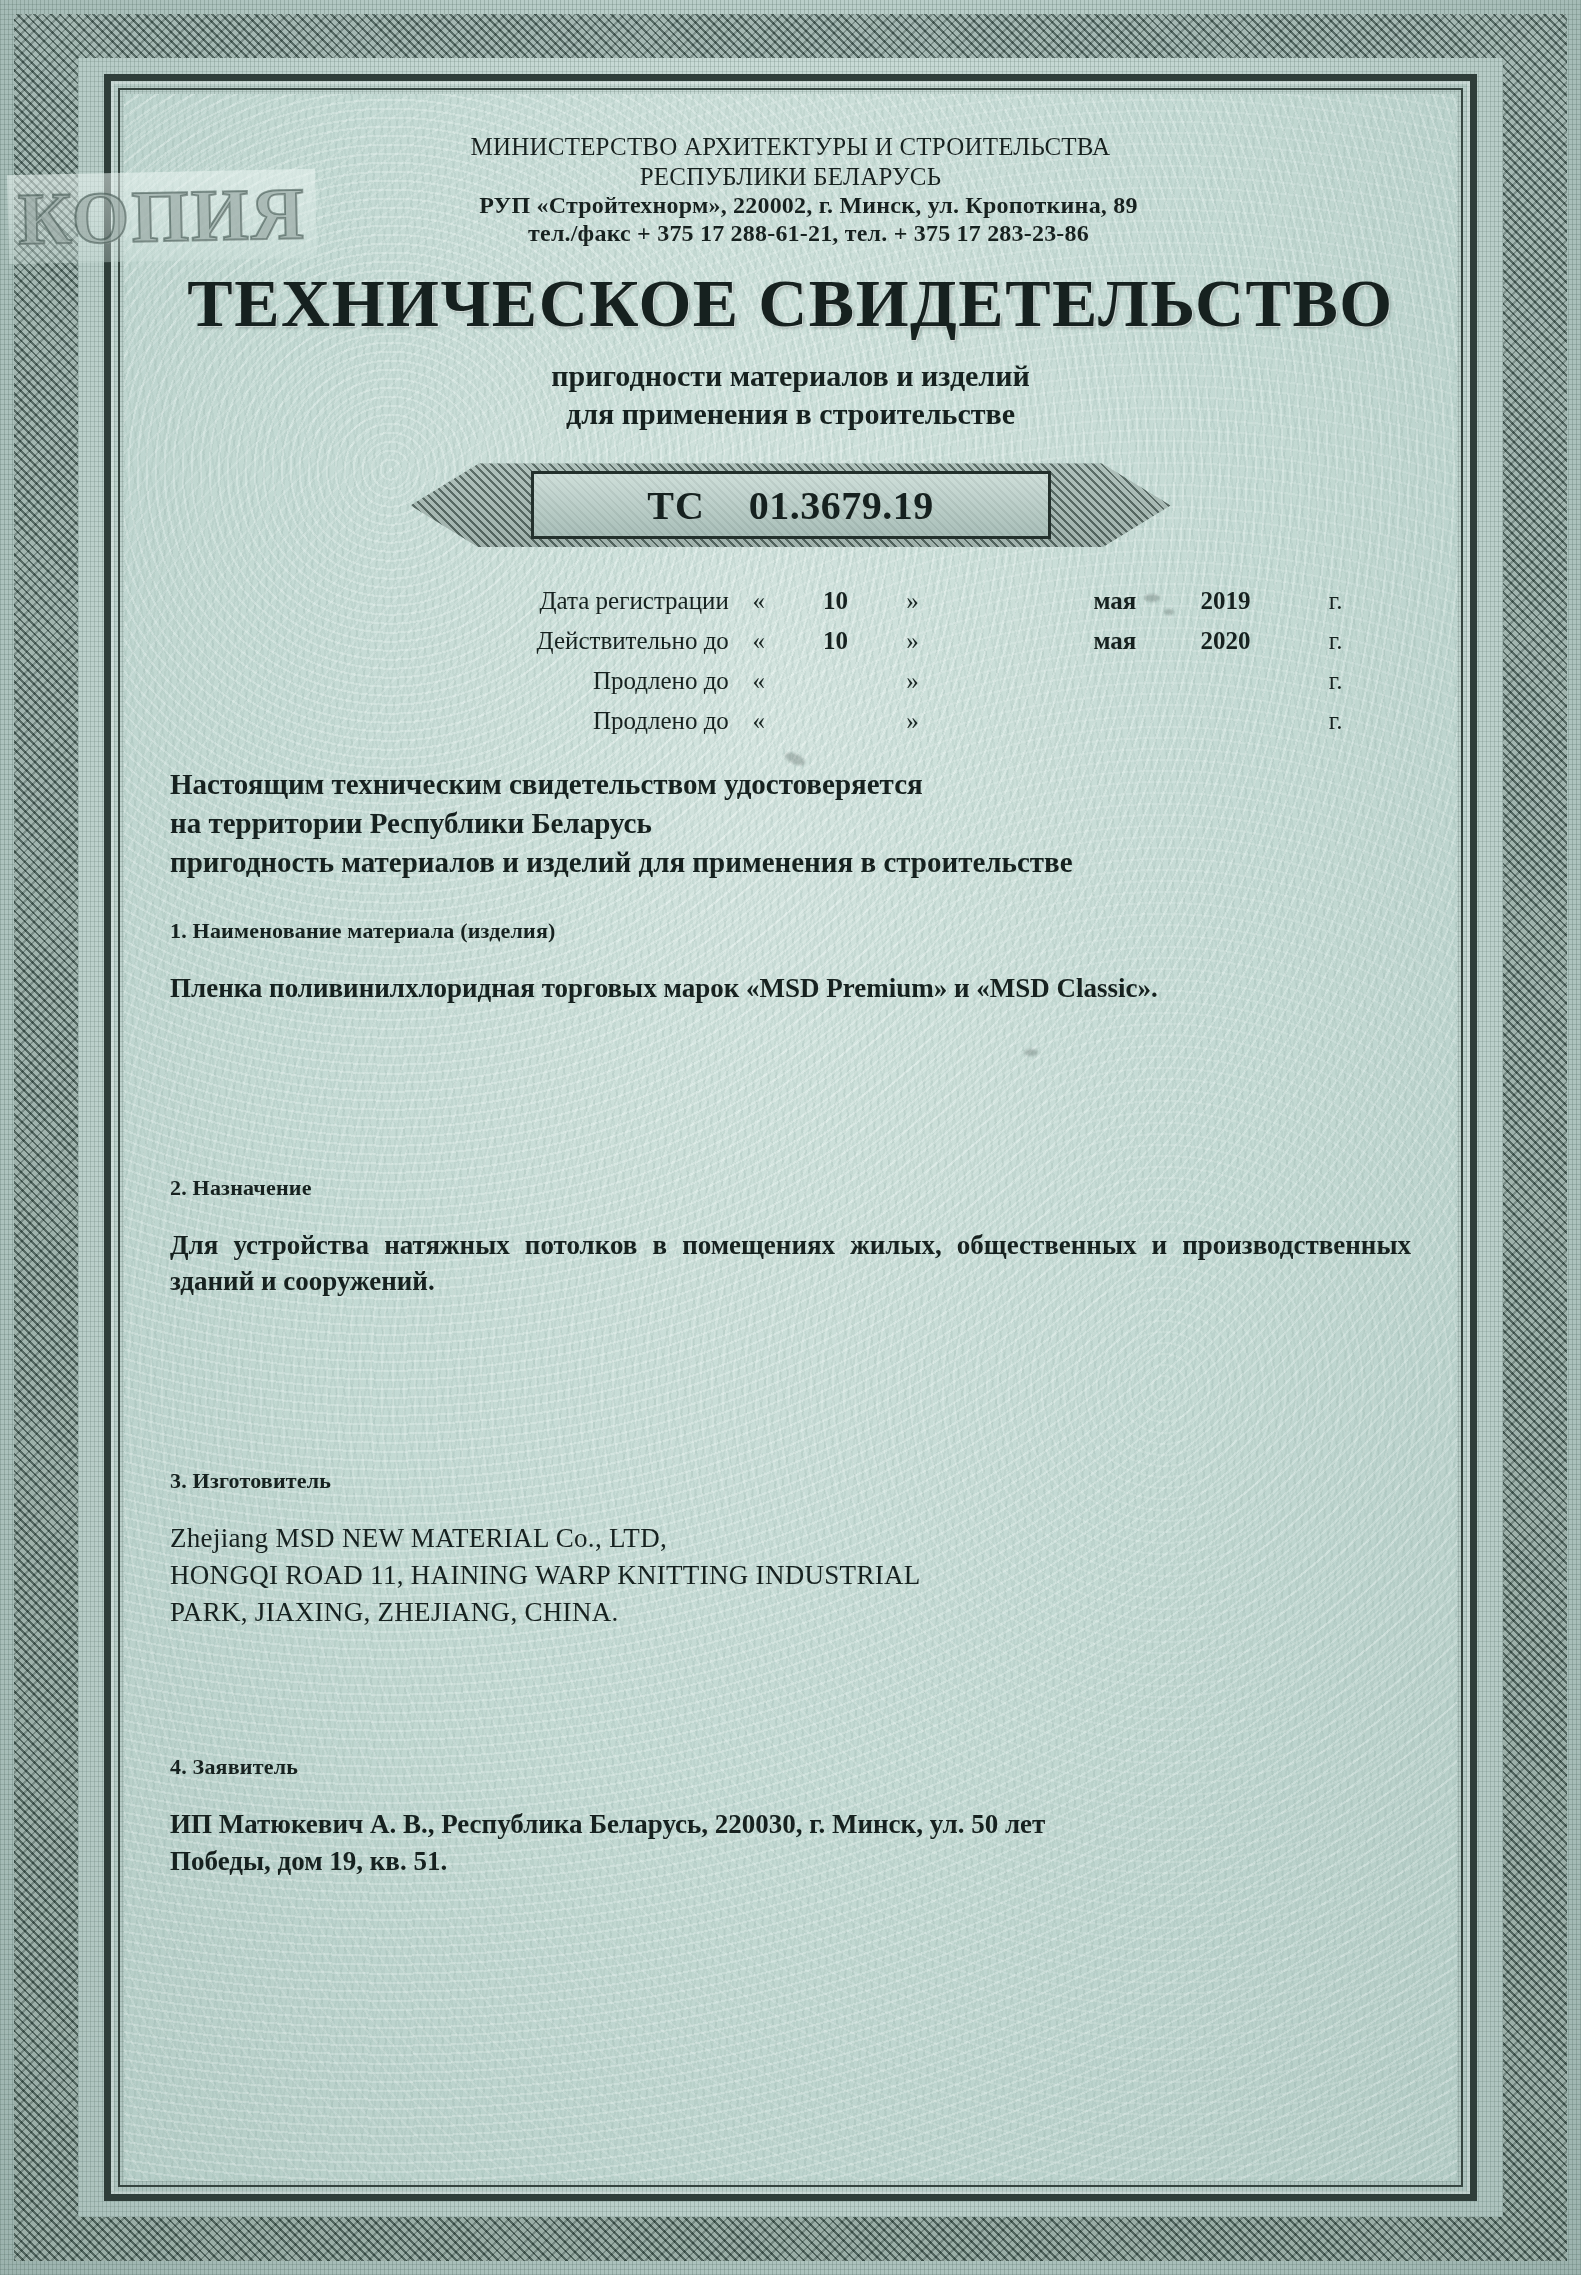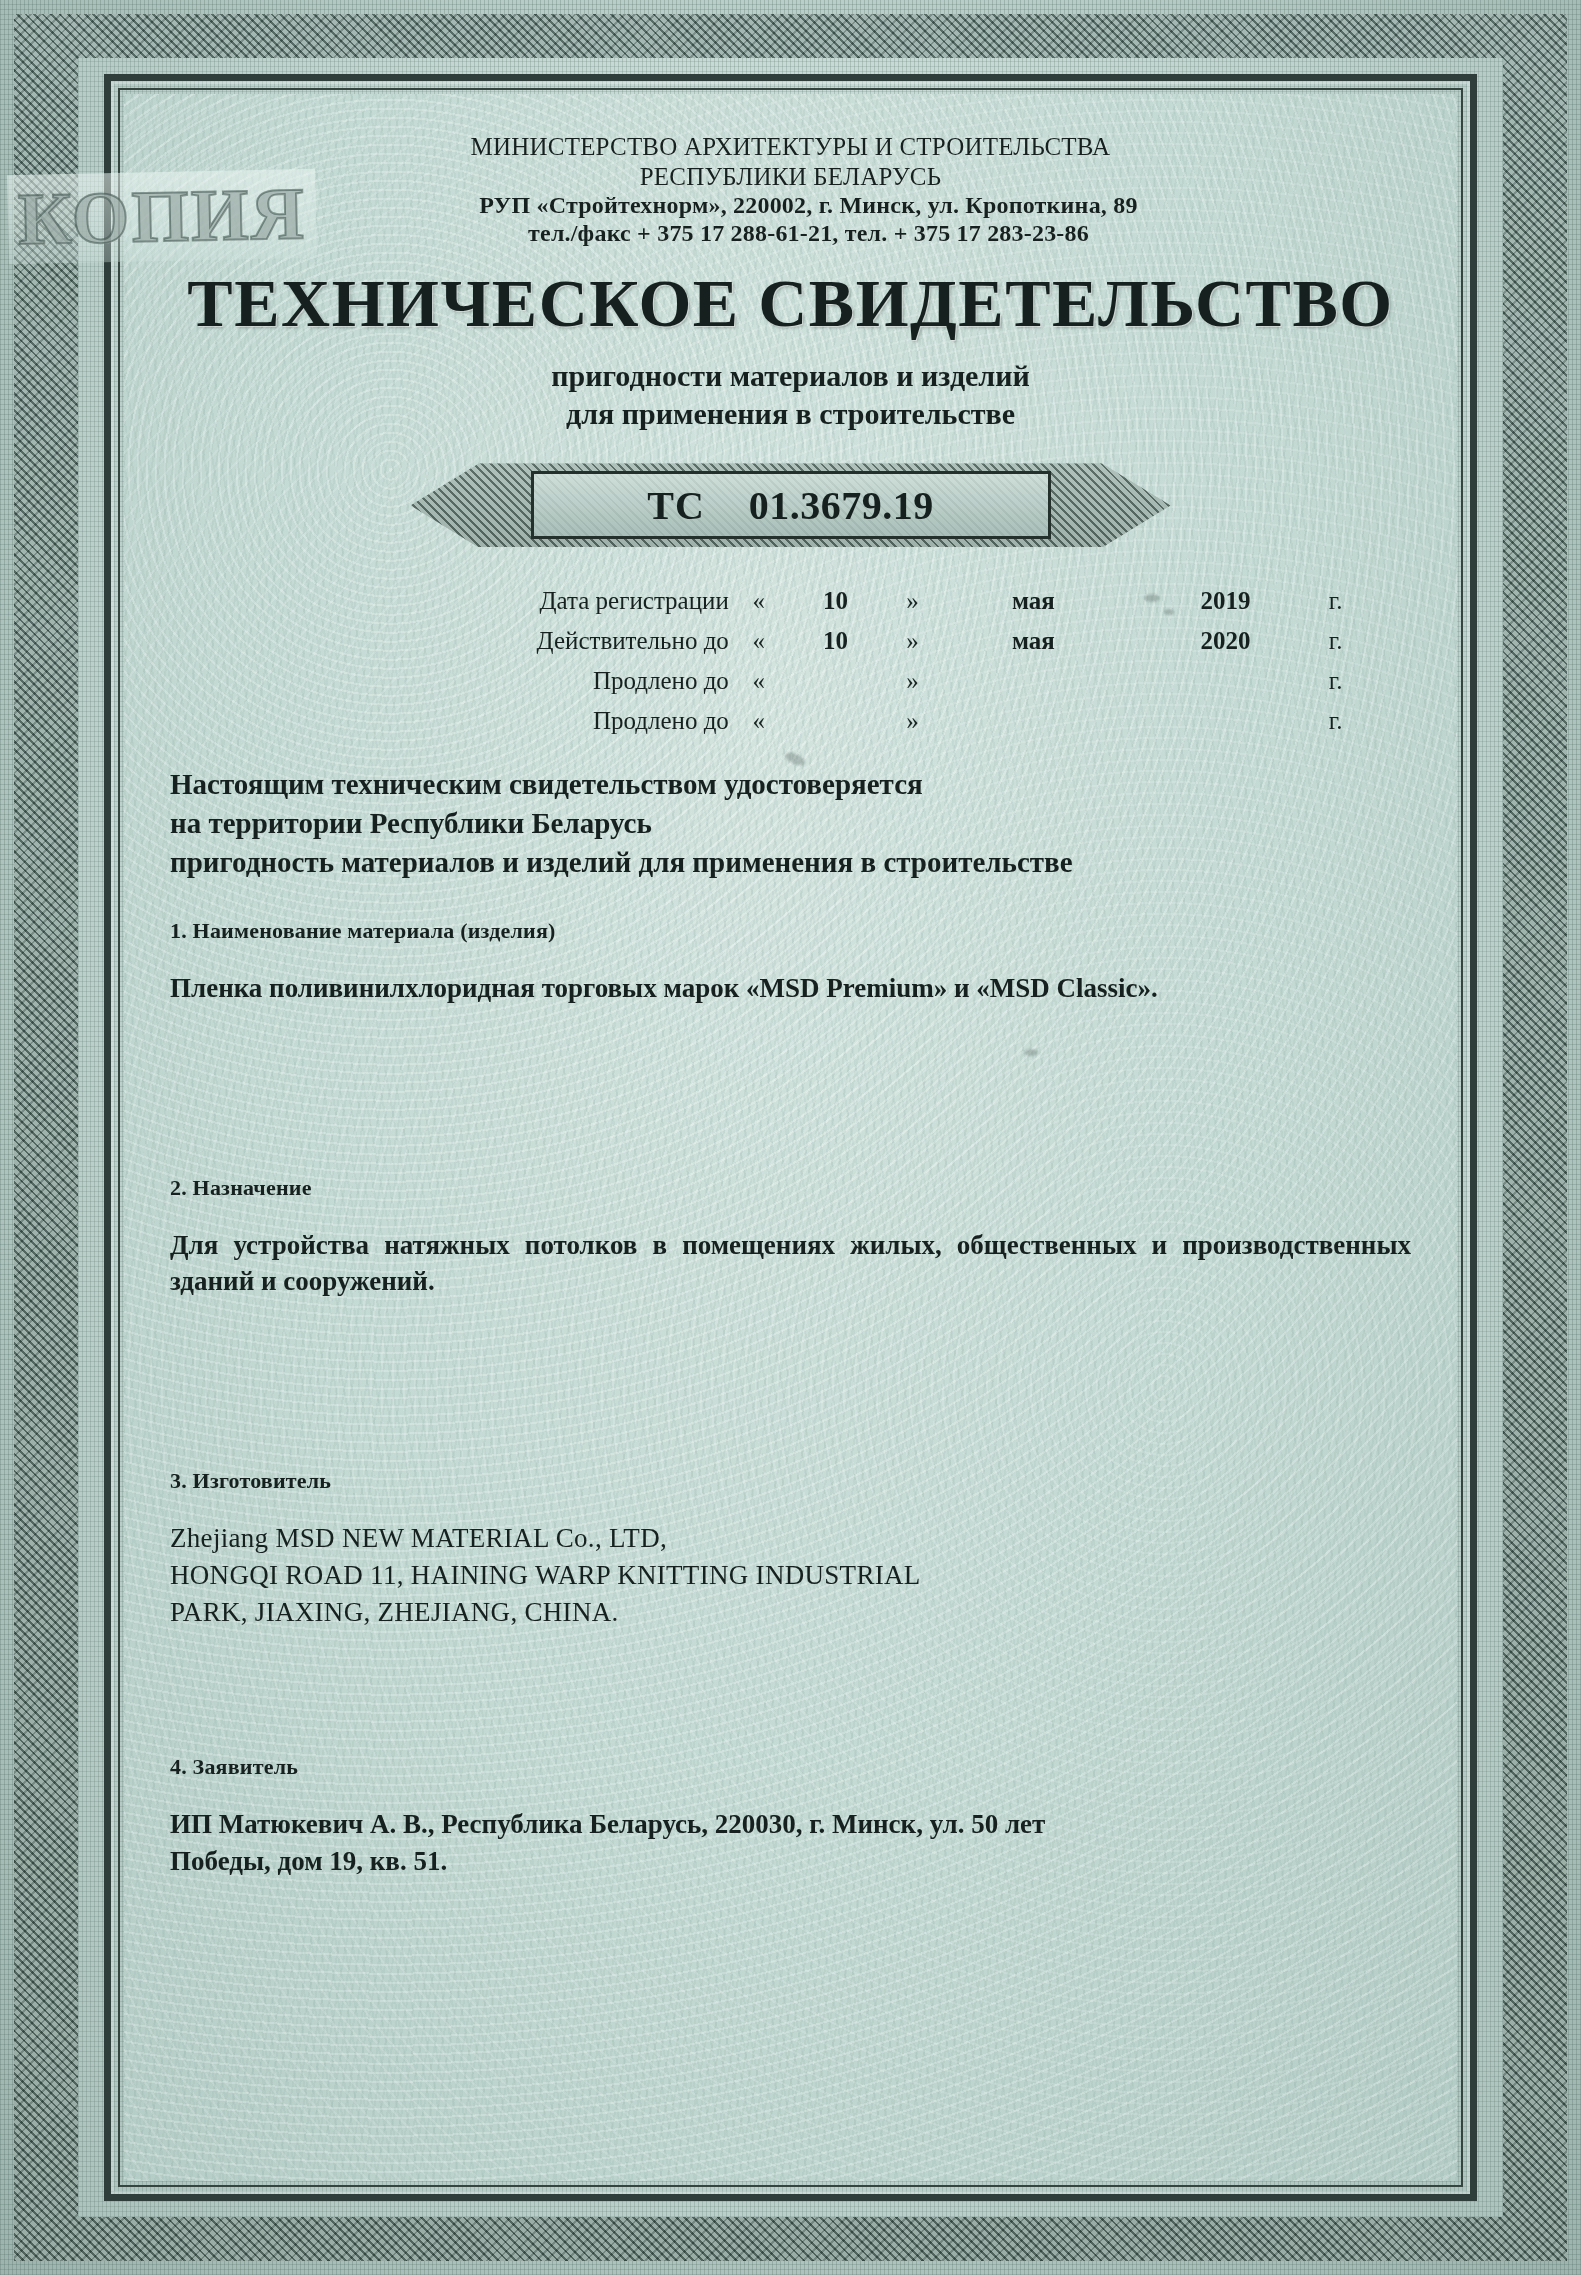--- a/index.html
+++ b/index.html
@@ -135,21 +135,21 @@
   }
   .dates td {
     font-size: 25px;
     padding: 6px 0;
     vertical-align: bottom;
     white-space: nowrap;
   }
   .d-label { text-align: right; width: 46%; padding-right: 12px !important; }
   .d-quote { width: 26px; text-align: center; color: #1b2725; }
   .d-day   { width: 86px; text-align: center; font-weight: 700; }
-  .d-month { width: 150px; text-align: center; font-weight: 700; }
+  .d-month { width: 150px; text-align: right; font-weight: 700; }
   .d-year  { width: 130px; text-align: center; font-weight: 700; }
   .d-g     { width: 56px; text-align: left; padding-left: 14px !important; font-size: 21px; }
 
   .declaration {
     margin-top: 24px;
     font-size: 29px;
     font-weight: 700;
     line-height: 1.34;
     text-align: left;
     font-family: Liberation Serif, serif;

